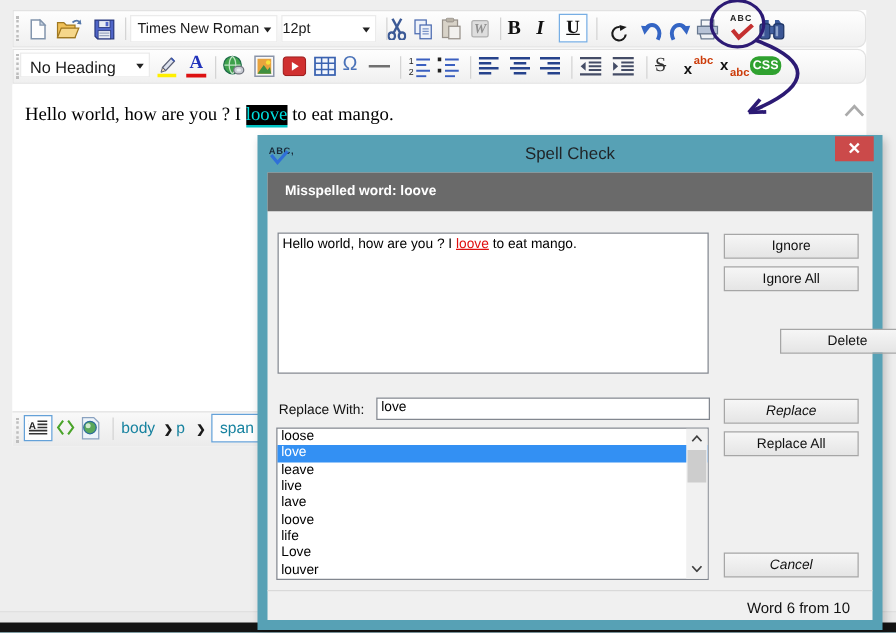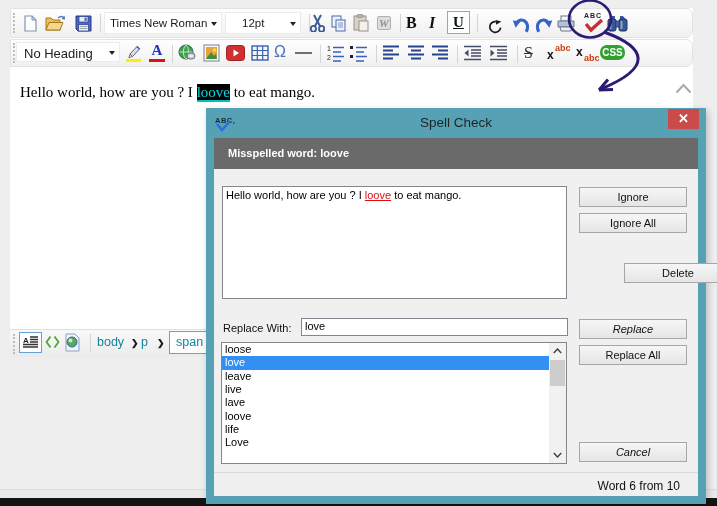--- a/index.html
+++ b/index.html
@@ -88,21 +88,21 @@
   <rect x="4.5" y="13" width="8" height="1" fill="#9aa6c0"></rect>
 </svg>
 <div class="tbsep abs" style="left:100px; top:14px;"></div>
 
 <div class="combo" style="left:104px; top:12px; width:118px; height:22px;">
   <span style="position:absolute; left:5px; top:4px; font-size:11.5px;">Times New Roman</span>
   <span class="arr" style="right:4px; top:9px;"></span>
 </div>
 
 <div class="combo" style="left:225px; top:12px; width:76px; height:22px;">
-  <span style="position:absolute; left:16px; top:4px; font-size:11.5px;">12pt</span>
+  <span style="position:absolute; left:0; top:4px; font-size:11.5px;">12pt</span>
   <span class="arr" style="right:4px; top:9px;"></span>
 </div>
 <div class="tbsep abs" style="left:309px; top:14px;"></div>
 
 <svg class="ig" style="left:310px; top:14px;" width="15" height="18" viewBox="0 0 15 18">
   <path d="M4 1 L10.5 13" stroke="#3c5a96" stroke-width="2"></path>
   <path d="M11 1 L4.5 13" stroke="#3c5a96" stroke-width="2"></path>
   <ellipse cx="3.4" cy="14.8" rx="2.6" ry="3" fill="none" stroke="#3c5a96" stroke-width="1.8"></ellipse>
   <ellipse cx="11.6" cy="14.8" rx="2.6" ry="3" fill="none" stroke="#3c5a96" stroke-width="1.8"></ellipse>
 </svg>
@@ -314,20 +314,21 @@
     <div class="btn" style="top:181px;font-style:italic;">Replace</div>
     <div class="wbox" id="list">
       <div class="li">loose</div>
       <div class="li sel">love</div>
       <div class="li">leave</div>
       <div class="li">live</div>
       <div class="li">lave</div>
       <div class="li">loove</div>
       <div class="li">life</div>
       <div class="li">Love</div>
+      <div class="li">louver</div>
       <div id="sbar">
         <svg style="position:absolute; left:4px; top:5px;" width="9" height="6" viewBox="0 0 9 6">
             <path d="M0.8 5 L4.5 1 L8.2 5" fill="none" stroke="#404040" stroke-width="1.4"></path>
           </svg>
         <div id="sthumb"></div>
         <svg style="position:absolute; left:4px; bottom:5px;" width="9" height="6" viewBox="0 0 9 6">
             <path d="M0.8 1 L4.5 5 L8.2 1" fill="none" stroke="#404040" stroke-width="1.4"></path>
           </svg>
       </div>
     </div>

